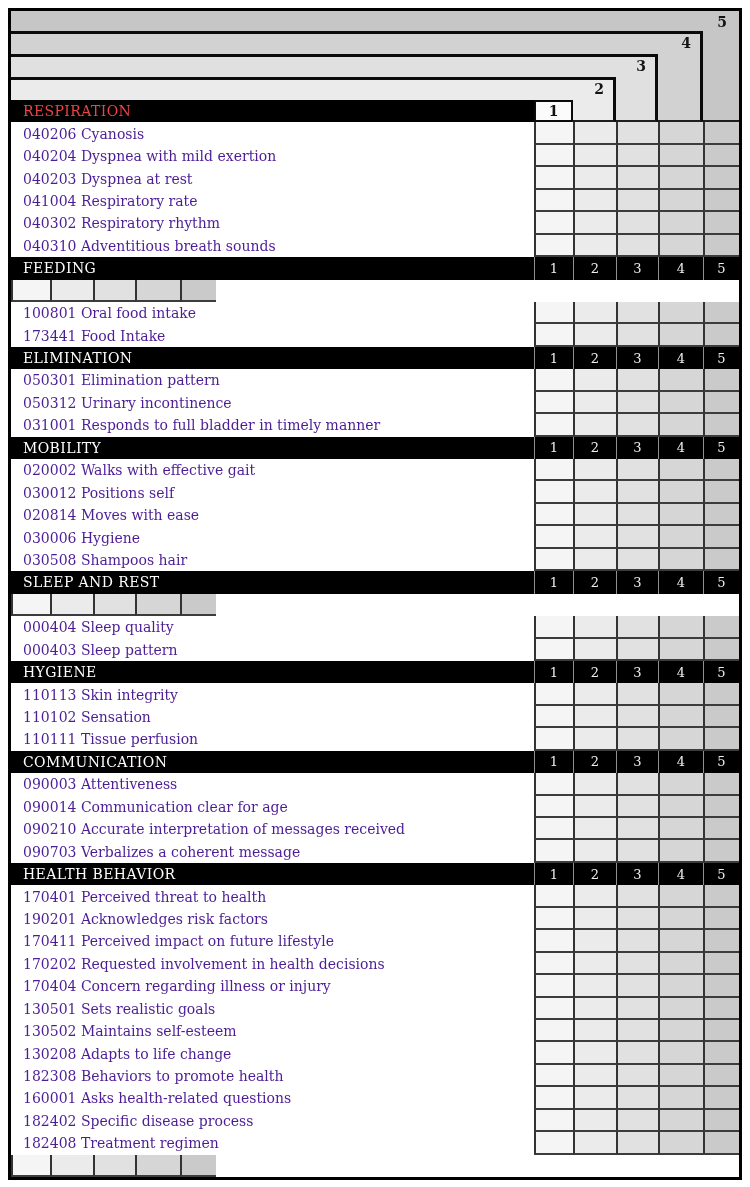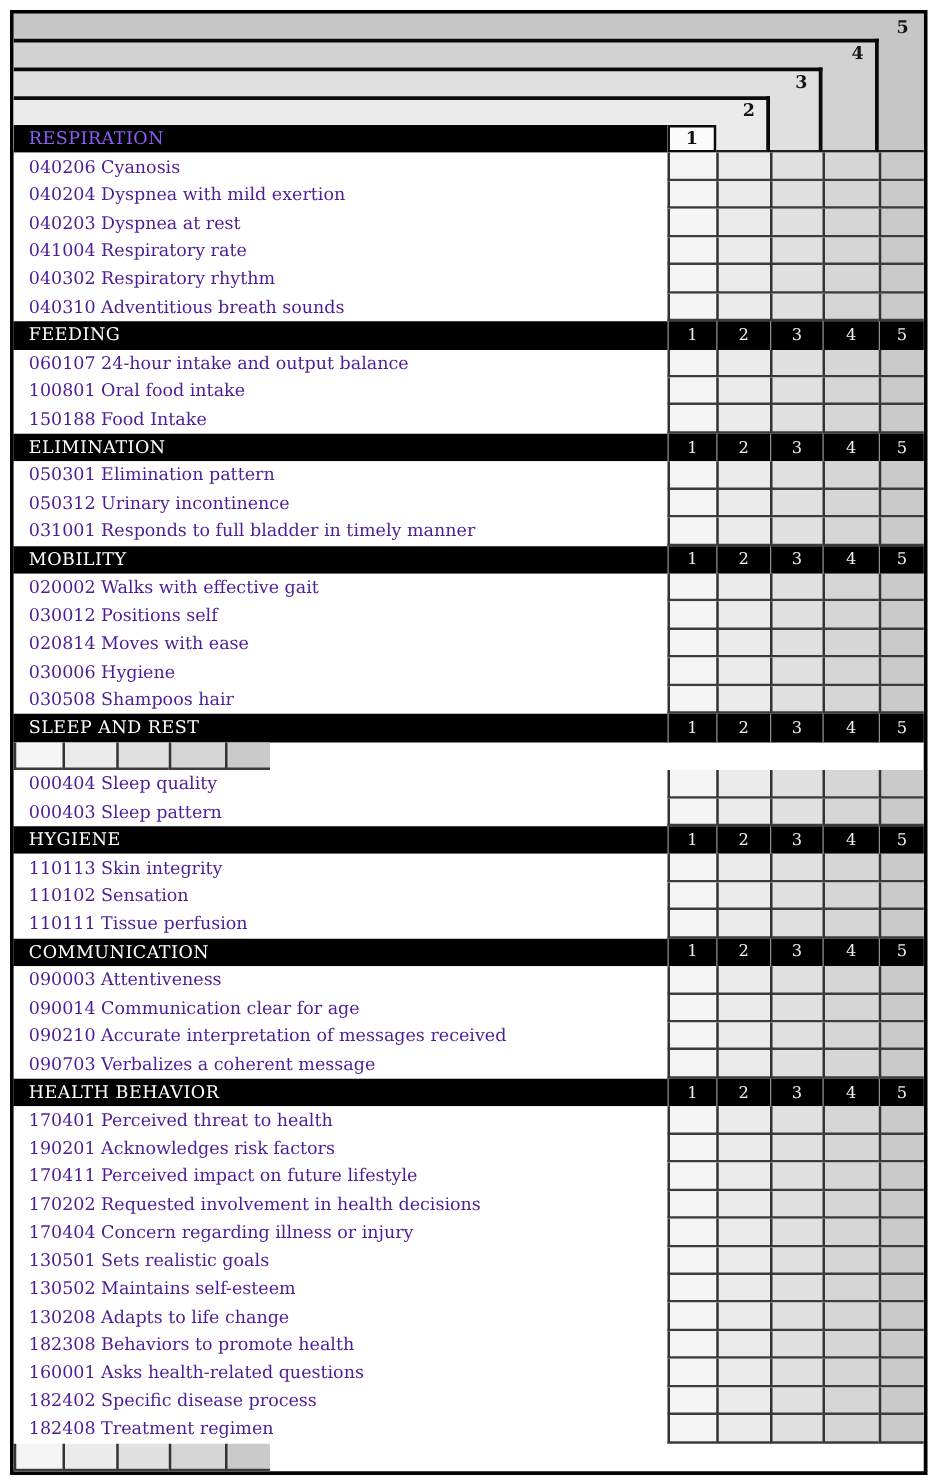--- a/index.html
+++ b/index.html
@@ -50,21 +50,21 @@
   
   .row.header { background:#000; }
   .row.header .label-cell { color:#fff; letter-spacing:.4px; }
   .row.header .cell { background:transparent; border-left:1px solid #8f8f8f;
                       border-bottom:none; color:#efefef; display:flex;
                       align-items:center; justify-content:center;
                       font-size:13px; }
 
   
   .row.first-header { background:transparent; }
-  .row.first-header .label-cell { background:#000; color:#8b5cf6; letter-spacing:.4px; }
+  .row.first-header .label-cell { background:#000; color:#ef4444; letter-spacing:.4px; }
   .cell-one { width:39px; background:#fbfbfb; border:2px solid #0a0a0a;
               display:flex; align-items:center; justify-content:center;
               font-size:14px; font-weight:bold; color:#111; }
 </style>
 </head>
 <body>
 
 <div class="sheet">
   <div class="band b5"></div>
   <div class="band b4"></div>
@@ -131,37 +131,36 @@
       </div>
       <div class="row header">
         <div class="label-cell">FEEDING</div>
         <div class="cell c1">1</div>
         <div class="cell c2">2</div>
         <div class="cell c3">3</div>
         <div class="cell c4">4</div>
         <div class="cell c5">5</div>
       </div>
       <div class="row data">
-        <div class="label-cell">060107 24-hour intake and output balance</div>
         <div class="cell c1"></div>
         <div class="cell c2"></div>
         <div class="cell c3"></div>
         <div class="cell c4"></div>
         <div class="cell c5"></div>
       </div>
       <div class="row data">
         <div class="label-cell">100801 Oral food intake</div>
         <div class="cell c1"></div>
         <div class="cell c2"></div>
         <div class="cell c3"></div>
         <div class="cell c4"></div>
         <div class="cell c5"></div>
       </div>
       <div class="row data">
-        <div class="label-cell">150188 Food Intake</div>
+        <div class="label-cell">173441 Food Intake</div>
         <div class="cell c1"></div>
         <div class="cell c2"></div>
         <div class="cell c3"></div>
         <div class="cell c4"></div>
         <div class="cell c5"></div>
       </div>
       <div class="row header">
         <div class="label-cell">ELIMINATION</div>
         <div class="cell c1">1</div>
         <div class="cell c2">2</div>

